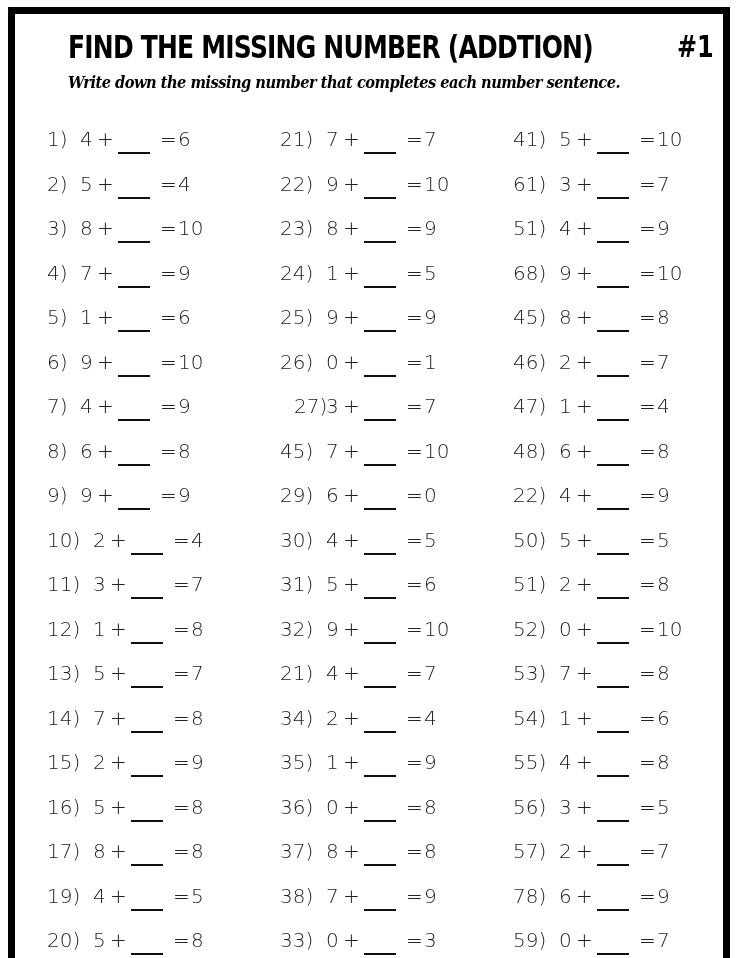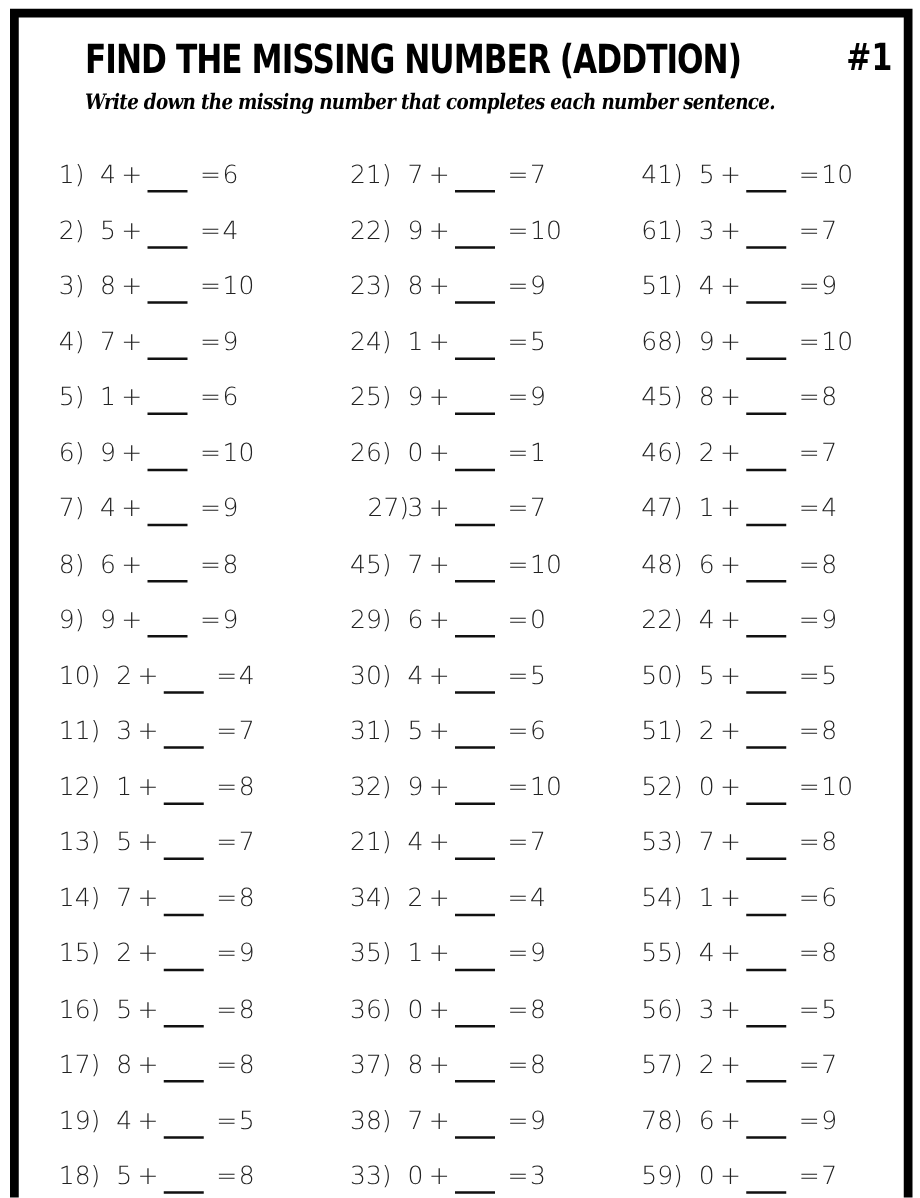--- a/index.html
+++ b/index.html
@@ -212,21 +212,21 @@
     </div>
     <div class="problem wide">
       <span class="num" style="left:0">19)</span>
       <span class="addend" style="left:46px">4</span>
       <span class="plus" style="left:63px">+</span>
       <span class="blank" style="left:84px"></span>
       <span class="eq" style="left:126px">=</span>
       <span class="result" style="left:144px">5</span>
     </div>
     <div class="problem wide">
-      <span class="num" style="left:0">18)</span>
+      <span class="num" style="left:0">20)</span>
       <span class="addend" style="left:46px">5</span>
       <span class="plus" style="left:63px">+</span>
       <span class="blank" style="left:84px"></span>
       <span class="eq" style="left:126px">=</span>
       <span class="result" style="left:144px">8</span>
     </div>
   </div>
 <div class="col col-2">
     <div class="problem wide">
       <span class="num" style="left:0">21)</span>

